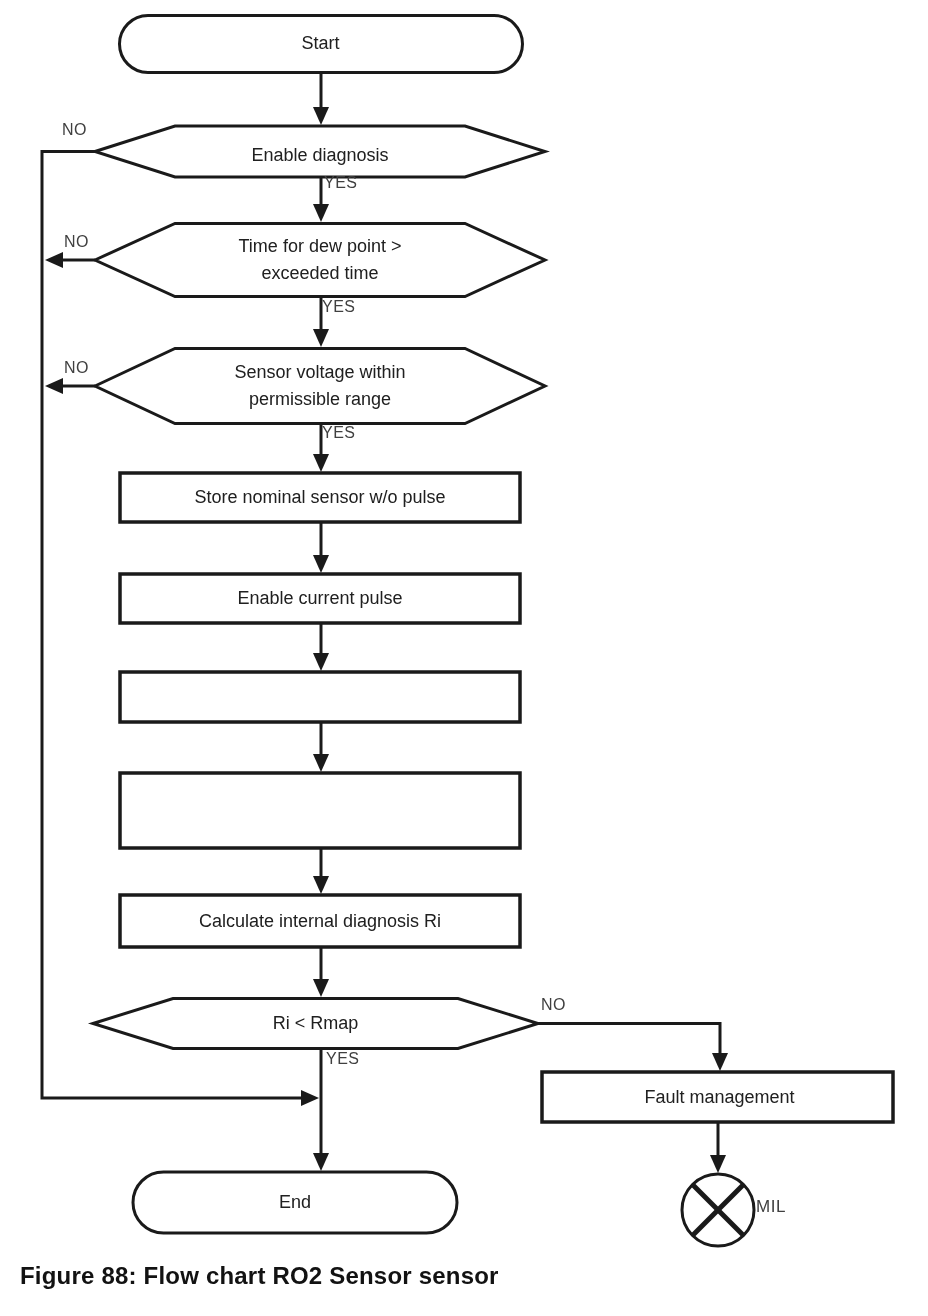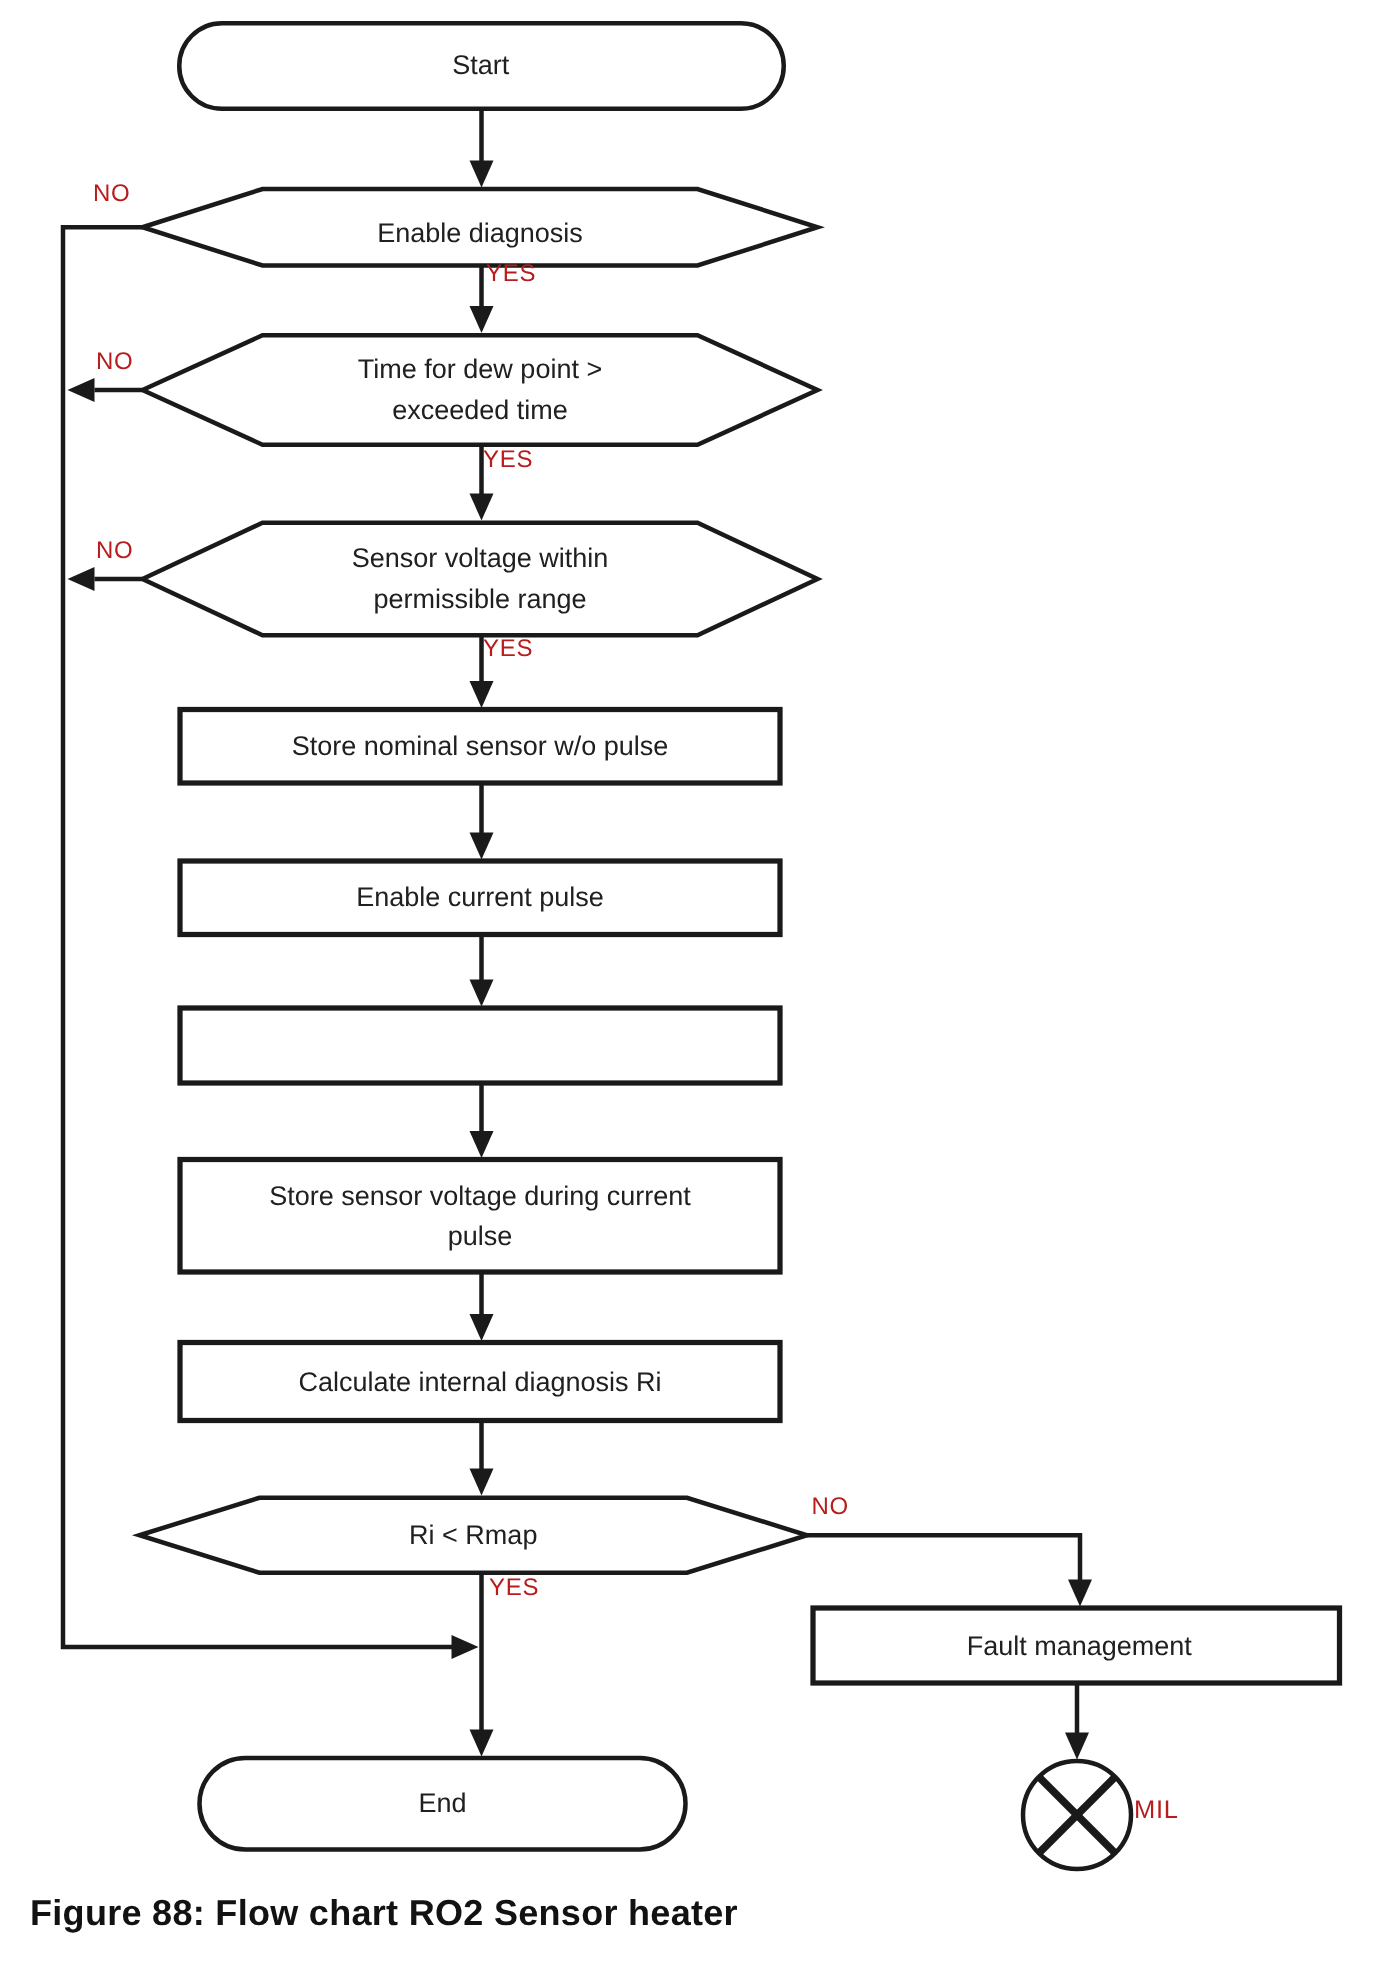--- a/index.html
+++ b/index.html
@@ -12,21 +12,21 @@
   .shape.thick{stroke-width:3.5;}
   .edge{stroke:#1a1a1a;stroke-width:3;fill:none;}
   .head{fill:#1a1a1a;stroke:none;}
   .xleg{stroke:#1a1a1a;stroke-width:5;fill:none;}
   .lbl{
     position:absolute;display:flex;flex-direction:column;align-items:center;
     justify-content:center;text-align:center;font-size:18px;line-height:1.45;
     color:#202020;
   }
   .lbl span{display:block;}
-  .tag{position:absolute;font-size:16px;letter-spacing:0.5px;color:#b91c1c;}
+  .tag{position:absolute;font-size:16px;letter-spacing:0.5px;color:#404040;}
   .caption{
     position:absolute;left:20px;top:1262px;font-size:24px;font-weight:700;
     letter-spacing:0.2px;color:#121212;white-space:nowrap;
   }
 </style>
 </head>
 <body>
 
 <div class="page">
 
@@ -123,24 +123,20 @@
   <div class="lbl" style="left:95px;top:347px;width:450px;height:77px;">
     <span>Sensor voltage within</span>
     <span>permissible range</span>
   </div>
   <div class="lbl" style="left:120px;top:473px;width:400px;height:49px;">
     <span>Store nominal sensor w/o pulse</span>
   </div>
   <div class="lbl" style="left:120px;top:574px;width:400px;height:49px;">
     <span>Enable current pulse</span>
   </div>
-  <div class="lbl" style="left:120px;top:773px;width:400px;height:75px;">
-    <span>Store sensor voltage during current</span>
-    <span>pulse</span>
-  </div>
   <div class="lbl" style="left:120px;top:895px;width:400px;height:52px;">
     <span>Calculate internal diagnosis Ri</span>
   </div>
   <div class="lbl" style="left:93px;top:997px;width:445px;height:52px;">
     <span>Ri &lt; Rmap</span>
   </div>
   <div class="lbl" style="left:544px;top:1072px;width:351px;height:50px;">
     <span>Fault management</span>
   </div>
   <div class="lbl" style="left:133px;top:1172px;width:324px;height:61px;">
@@ -150,15 +146,15 @@
   <div class="tag" style="left:62px;top:121px;">NO</div>
   <div class="tag" style="left:324px;top:174px;">YES</div>
   <div class="tag" style="left:64px;top:233px;">NO</div>
   <div class="tag" style="left:322px;top:298px;">YES</div>
   <div class="tag" style="left:64px;top:359px;">NO</div>
   <div class="tag" style="left:322px;top:424px;">YES</div>
   <div class="tag" style="left:541px;top:996px;">NO</div>
   <div class="tag" style="left:326px;top:1050px;">YES</div>
   <div class="tag" style="left:756px;top:1197px;font-size:17px;">MIL</div>
 
-  <div class="caption">Figure 88: Flow chart RO2 Sensor heater</div>
+  <div class="caption">Figure 88: Flow chart RO2 Sensor sensor</div>
 
 </div>
 
 </body></html>

